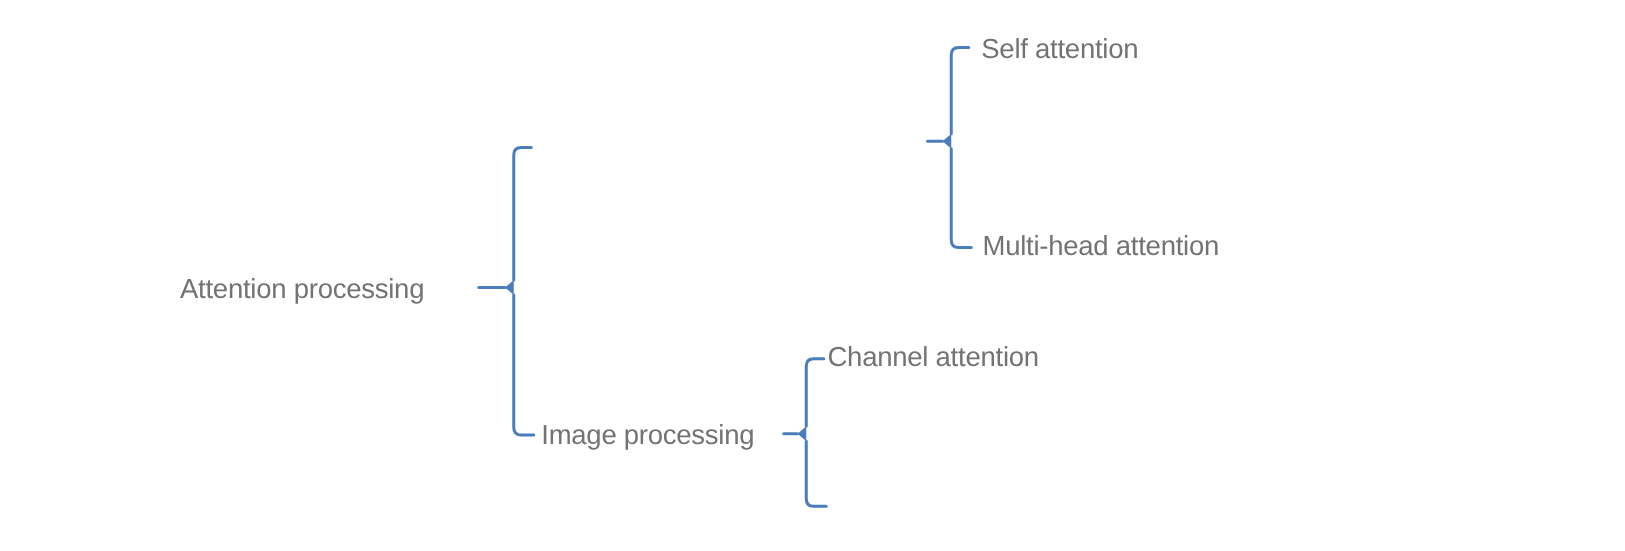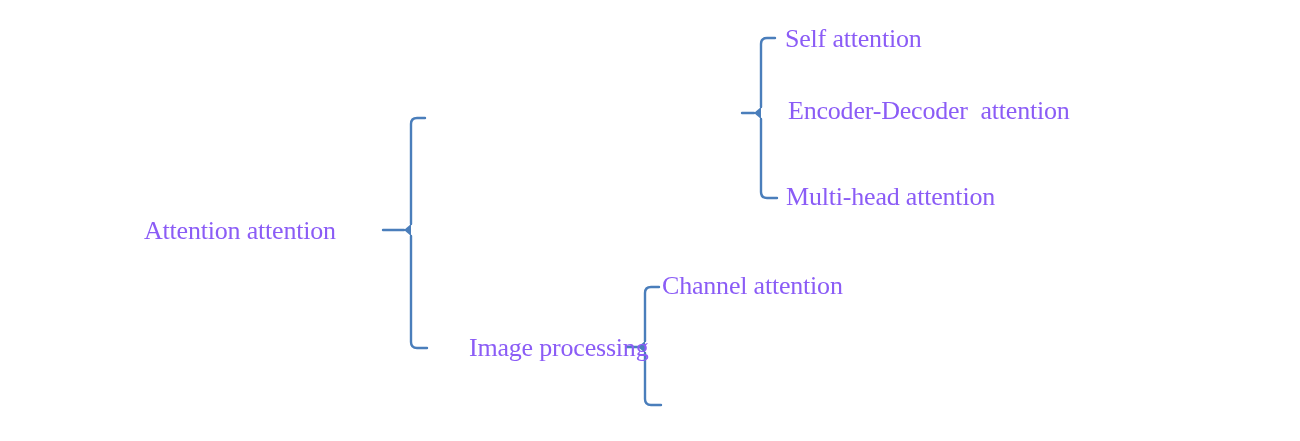--- a/index.html
+++ b/index.html
@@ -17,36 +17,36 @@
   }
   #connectors {
     position: absolute;
     left: 0;
     top: 0;
     width: 1300px;
     height: 441px;
   }
   .node-label {
     position: absolute;
-    font-family: Liberation Serif, serif;
-    font-size: 26px;
+    font-family: Liberation Sans, sans-serif;
+    font-size: 22px;
     font-weight: 400;
-    color: #8b5cf6;
+    color: #737373;
     white-space: nowrap;
     line-height: 1;
     letter-spacing: -0.2px;
   }
   
   .node-label > span {
     display: block;
     transform: translateY(-50%);
   }
   .root-label   { left: 144px; top: 231px; }
   .branch-nlp   { left: 428px; top: 114px; }
-  .branch-img   { left: 433px; top: 348px; margin-left: 36px; }
+  .branch-img   { left: 433px; top: 348px; }
   .leaf-self    { left: 785px; top: 39px;  }
   .leaf-encdec  { left: 788px; top: 111px; }
   .leaf-multi   { left: 786px; top: 197px; }
   .leaf-channel { left: 662px; top: 286px; text-align: center; }
   .leaf-spatial { left: 660px; top: 406px; }
   .wide-space { display: inline; white-space: pre; }
 </style>
 </head>
 <body>
 
@@ -76,35 +76,32 @@
       <path d="M 638,347 L 645,341 L 645,353 L 638,347 Z" fill="#4A7EBB" stroke="none"></path>
 
       <path d="M 659,287 L 651,287 Q 645,287 645,293
                L 645,341
                M 645,353
                L 645,399 Q 645,405 651,405 L 661,405"></path>
     </g>
   </svg>
 
   <div class="node-label root-label">
-    <span>Attention attention</span>
+    <span>Attention processing</span>
   </div>
 
 
   <div class="node-label branch-img">
     <span>Image processing</span>
   </div>
 
   <div class="node-label leaf-self">
     <span>Self attention</span>
   </div>
 
-  <div class="node-label leaf-encdec">
-    <span><span>Encoder-Decoder</span><span class="wide-space">  </span><span>attention</span></span>
-  </div>
 
   <div class="node-label leaf-multi">
     <span>Multi-head attention</span>
   </div>
 
   <div class="node-label leaf-channel">
     <span>Channel attention</span>
   </div>
 
 

